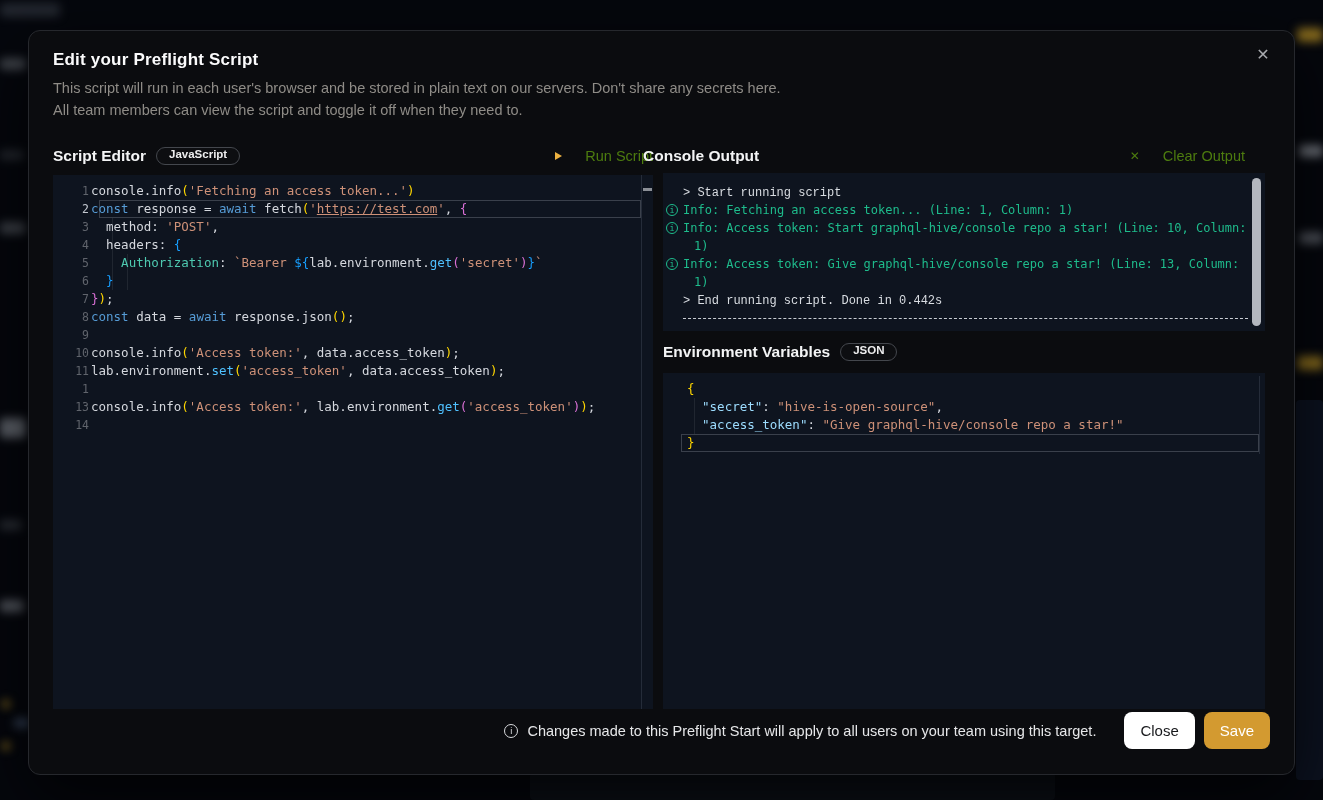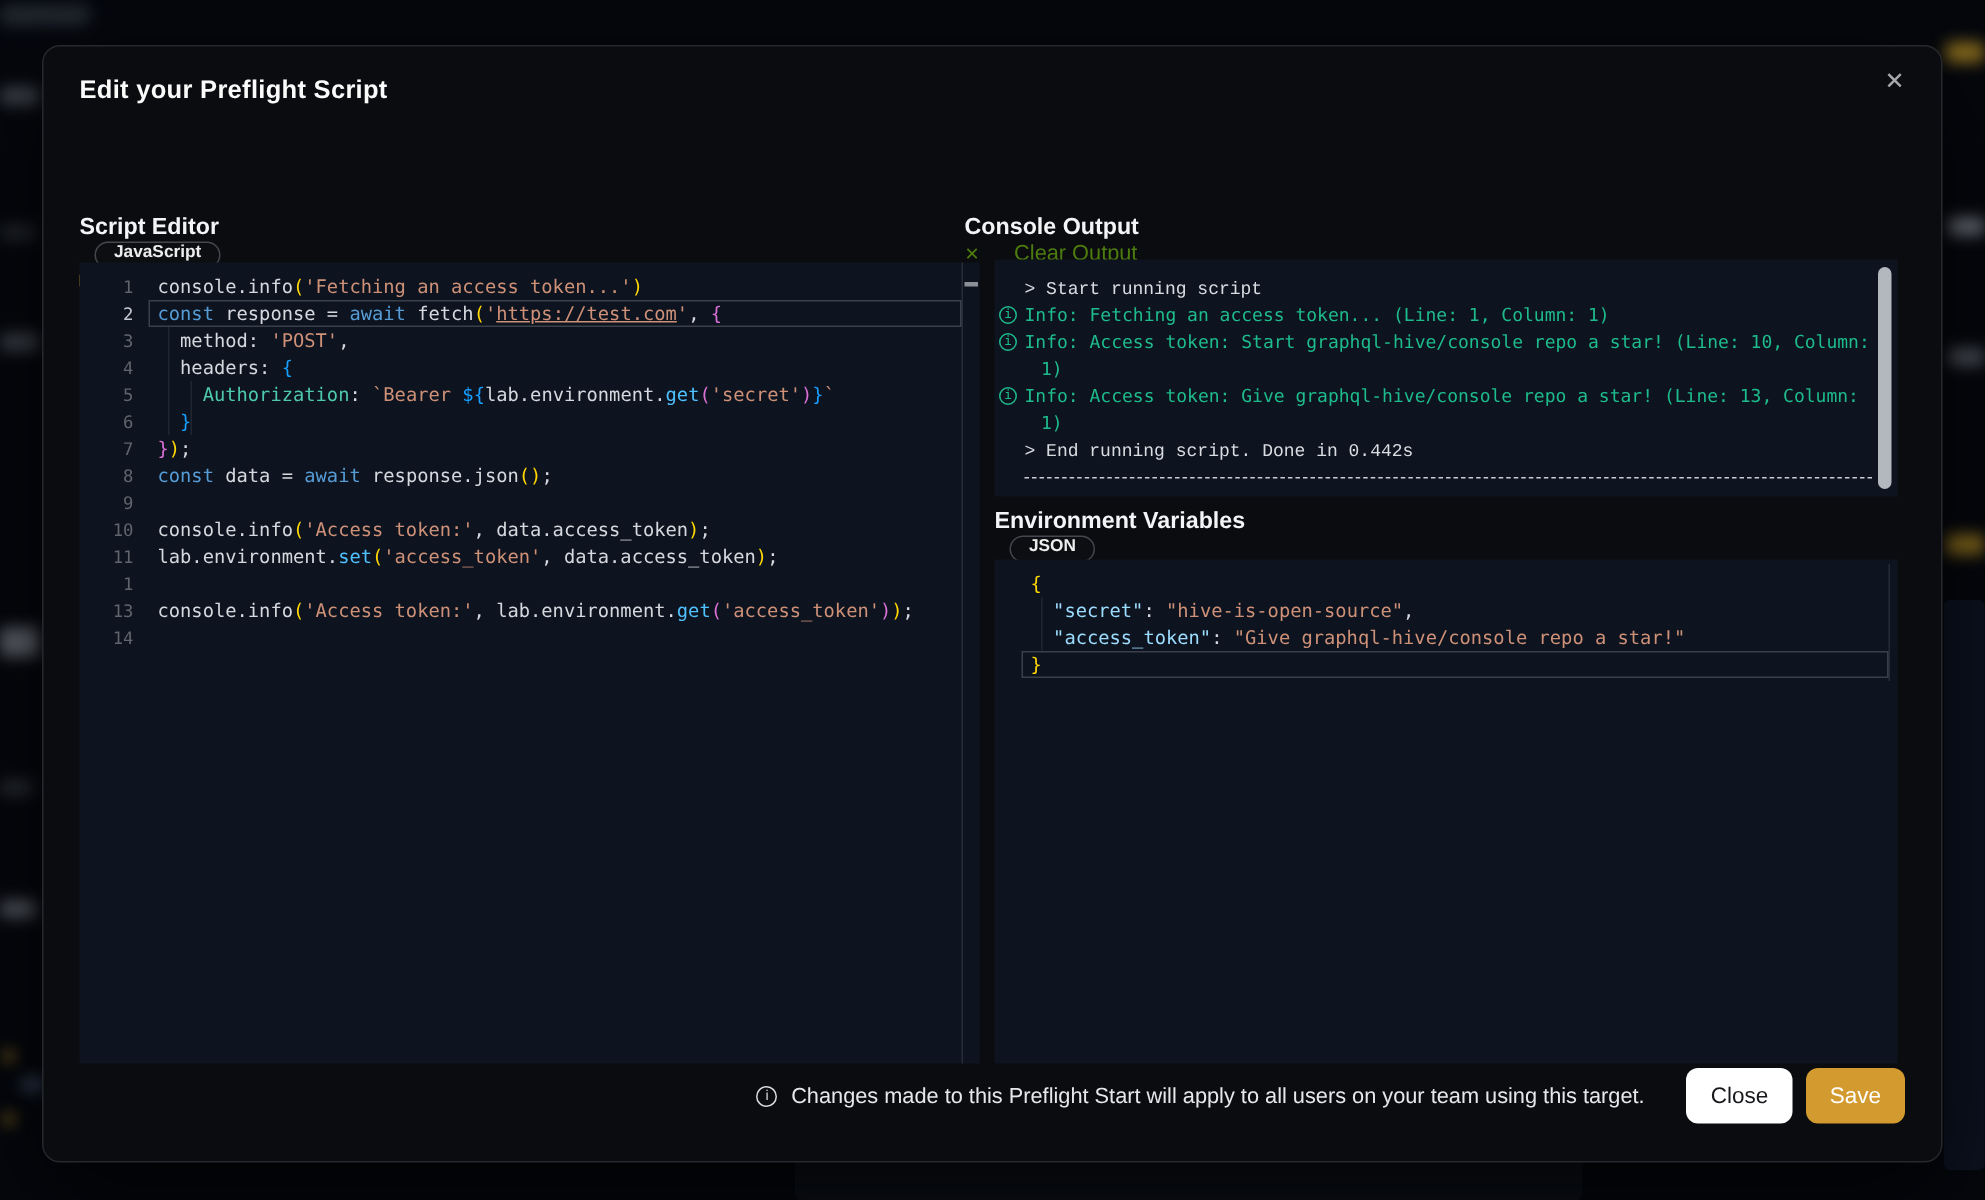--- a/index.html
+++ b/index.html
@@ -16,21 +16,21 @@
     background:#0b0c0f; border:1px solid #26282d; border-radius:12px;
     box-shadow:0 24px 70px rgba(0,0,0,.75); }
   .modal-close { position:absolute; top:13px; right:20px; width:22px; height:22px;
     color:#a7a9ad; font-size:16px; line-height:22px; text-align:center; cursor:pointer; }
   .modal-title { position:absolute; left:24px; top:19px; font-size:17px; font-weight:700;
     color:#fbfbfc; letter-spacing:.2px; }
   .modal-desc { position:absolute; left:24px; top:46px; font-size:14.5px; line-height:22px;
     color:#8f8c87; }
 
   
-  .sec-head { position:absolute; height:26px; display:flex; align-items:flex-start;flex-direction:column; }
+  .sec-head { position:absolute; height:26px; display:flex; align-items:center; }
   .sec-title { font-size:15.5px; font-weight:700; color:#f3f4f5; }
   .badge { margin-left:10px; border:1px solid #44474d; border-radius:999px;
     padding:0 12px 4px; font-size:11.5px; font-weight:700; color:#ededee; background:#0d0e11; }
   .head-spacer { flex:1; }
   .accent-btn { display:flex; align-items:center; gap:23px; color:#4d7c0f;
     font-size:14.5px; font-weight:400; cursor:pointer; }
   .play-tri { width:0; height:0; border-left:7px solid #ecb140;
     border-top:4.5px solid transparent; border-bottom:4.5px solid transparent; }
   .x-glyph { font-size:12px; line-height:12px; }
 
@@ -39,21 +39,21 @@
   #script-editor { left:24px; top:144px; width:600px; height:534px; }
   #console-panel { left:634px; top:142px; width:602px; height:158px; }
   #env-editor    { left:634px; top:342px; width:602px; height:336px; }
 
   .gutter { position:absolute; left:0; top:7px; width:46px; }
   .gutter div { height:18px; line-height:18px; text-align:right; padding-right:10px;
     font-size:11.5px; color:#60646c; font-family:"DejaVu Sans Mono","Liberation Mono",monospace; }
   .gutter div.active { color:#c3c8d0; }
 
   .code { position:absolute; top:7px; font-size:12.5px; line-height:18px; white-space:pre; }
-  #script-code { left:52px; }
+  #script-code { left:38px; }
   #env-code { left:24px; }
   .code div { height:18px; }
 
   
   .t-d  { color:#d5d8de; }
   .t-k  { color:#569cd6; }
   .t-s  { color:#ce9178; }
   .t-l  { color:#ce9178; text-decoration:underline; }
   .t-t  { color:#4ec9b0; }
   .t-m  { color:#4fc1ff; }
@@ -112,20 +112,24 @@
   <div class="blob" style="left:1299px;top:232px;width:24px;height:12px;background:#6f747d;opacity:.7;"></div>
   <div class="blob" style="left:1297px;top:356px;width:26px;height:14px;background:#8a6d1e;"></div>
   <div class="blob" style="left:1296px;top:400px;width:27px;height:380px;background:#0d1422;opacity:.9;filter:none;"></div>
   <div class="blob" style="left:530px;top:772px;width:525px;height:28px;background:#0c1017;opacity:1;filter:none;"></div>
 </div>
 
 <div class="modal">
 
   <div class="modal-close">✕</div>
   <div class="modal-title">Edit your Preflight Script</div>
+  <div class="modal-desc">
+    <div>This script will run in each user's browser and be stored in plain text on our servers. Don't share any secrets here.</div>
+    <div>All team members can view the script and toggle it off when they need to.</div>
+  </div>
 
   <div class="sec-head" style="left:24px; top:112px; width:600px;">
     <span class="sec-title">Script Editor</span>
     <span class="badge">JavaScript</span>
     <span class="head-spacer"></span>
     <span class="accent-btn">
       <span class="play-tri"></span>
       <span>Run Script</span>
     </span>
   </div>

